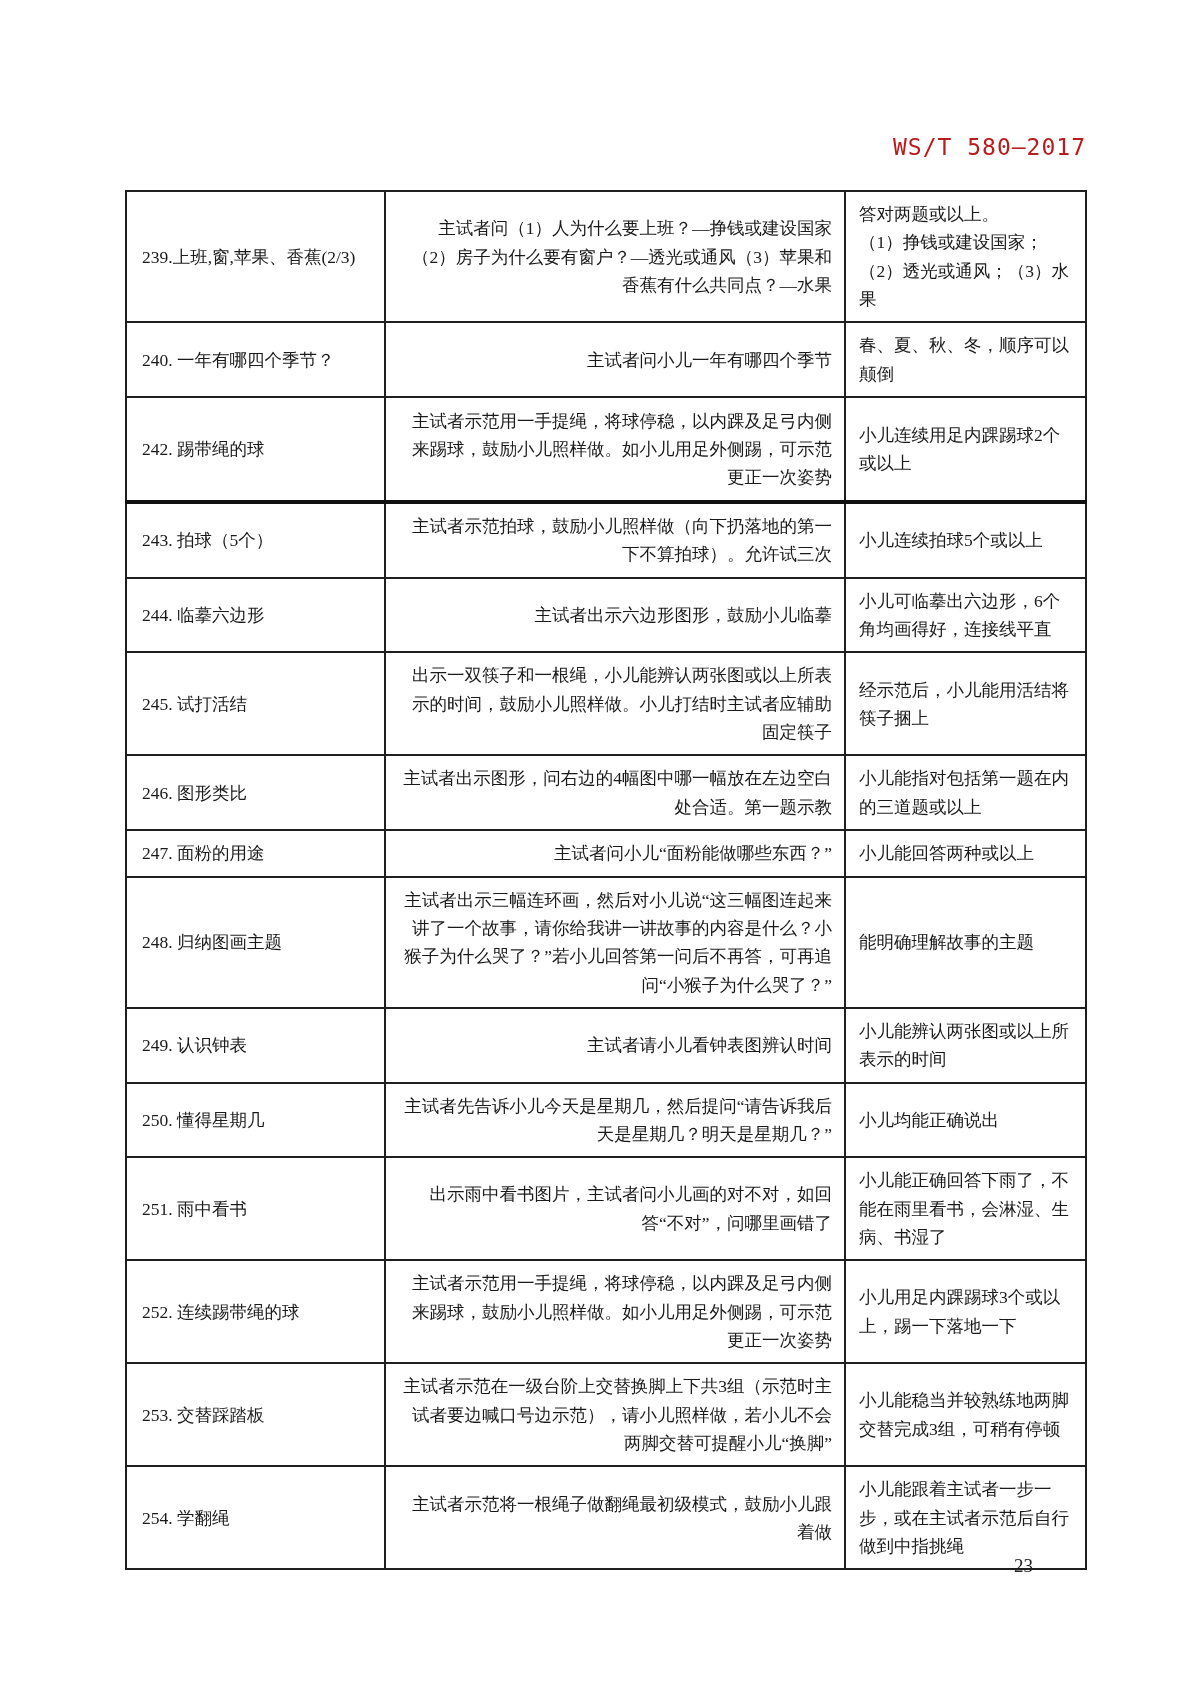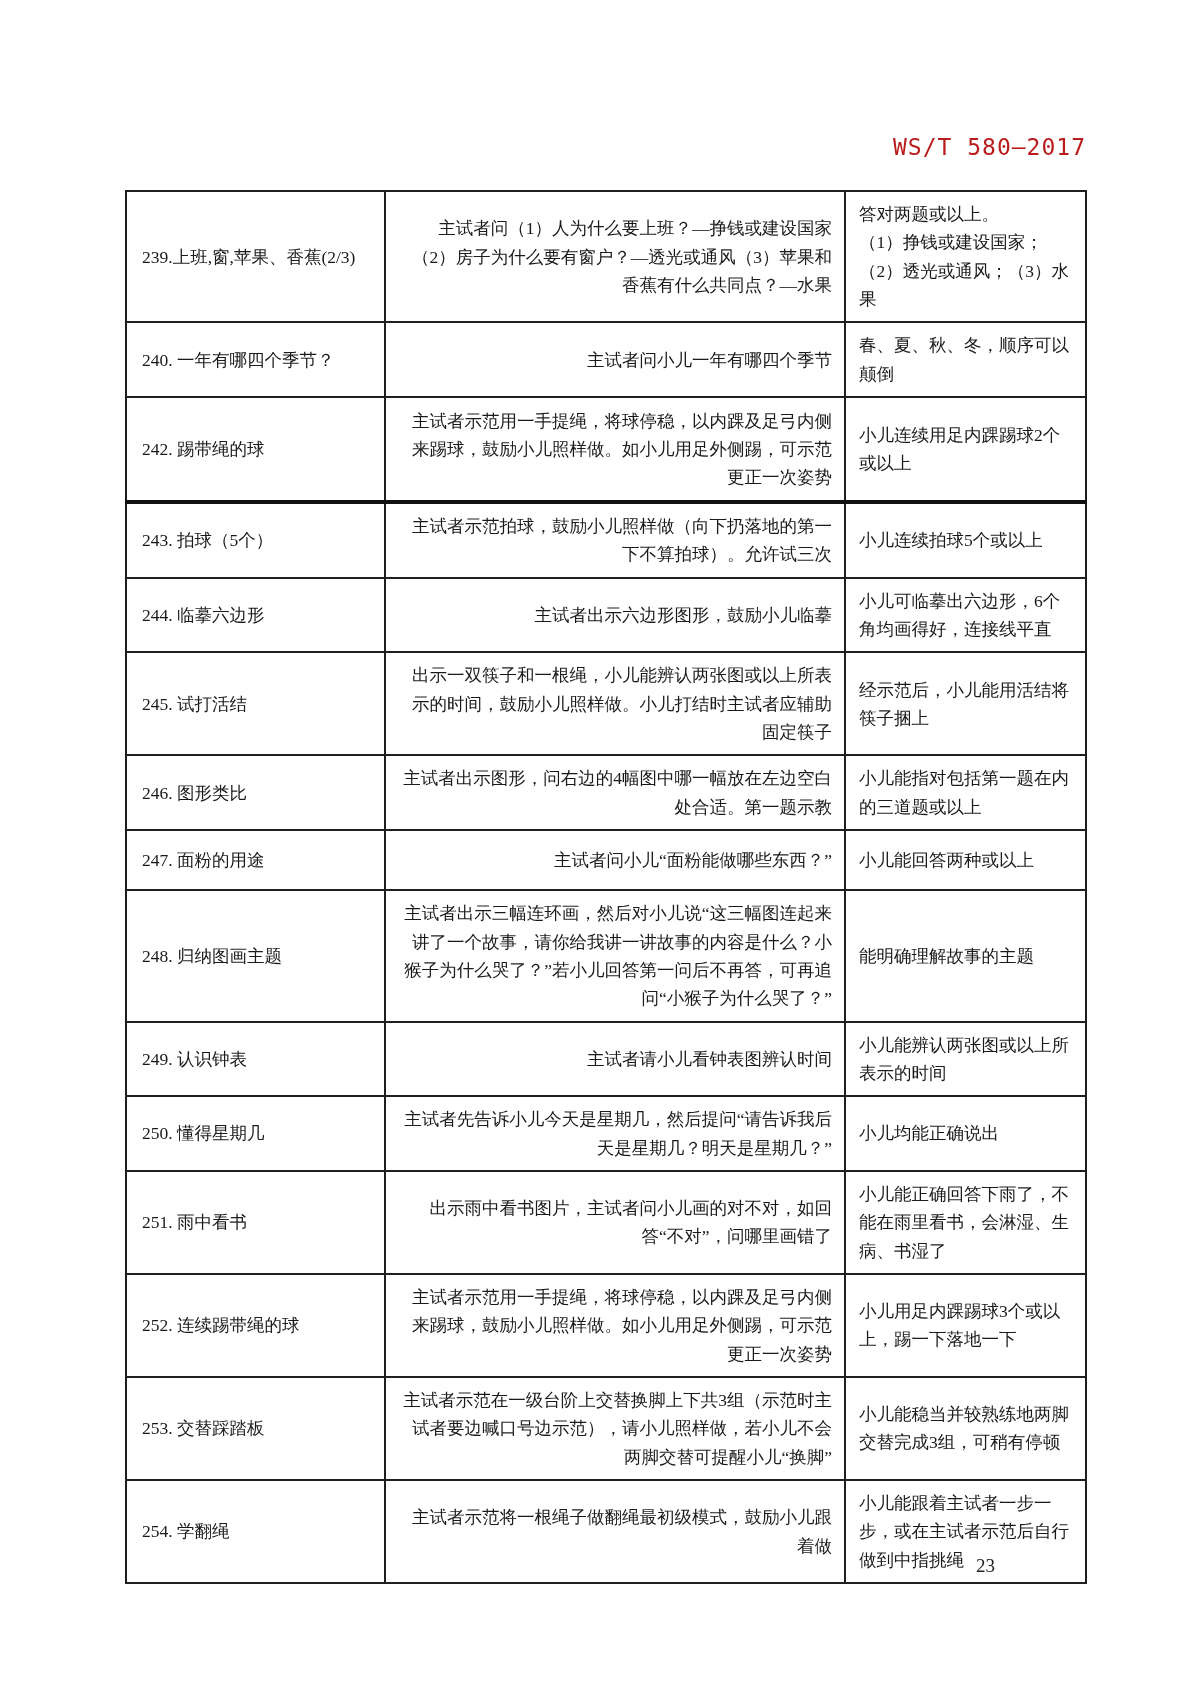--- a/index.html
+++ b/index.html
@@ -38,21 +38,21 @@
     white-space:pre-line;
     word-break:break-all;
   }
   table.assessment td.c1{padding-left:15px;padding-right:16px;border-radius:21px;}
   table.assessment td.c2{padding-left:14px;text-align:right;}
   table.assessment td.c3{padding-left:13px;}
   tr.thick-bottom td{border-bottom:4px solid #111;}
   .page-number{
     position:absolute;
     top:1555px;
-    left:976px;
+    left:1014px;
     font-size:19px;
     color:#222;
   }
 </style>
 </head>
 <body>
 
 <div class="page">
 
   <div class="standard-number">WS/T 580—2017</div>
@@ -93,21 +93,21 @@
       <tr style="height:88px">
         <td class="c1">245. 试打活结</td>
         <td class="c2">出示一双筷子和一根绳，小儿能辨认两张图或以上所表示的时间，鼓励小儿照样做。小儿打结时主试者应辅助固定筷子</td>
         <td class="c3">经示范后，小儿能用活结将筷子捆上</td>
       </tr>
       <tr style="height:68px">
         <td class="c1">246. 图形类比</td>
         <td class="c2">主试者出示图形，问右边的4幅图中哪一幅放在左边空白处合适。第一题示教</td>
         <td class="c3">小儿能指对包括第一题在内的三道题或以上</td>
       </tr>
-      <tr style="height:60px">
+      <tr style="height:46px">
         <td class="c1">247. 面粉的用途</td>
         <td class="c2">主试者问小儿“面粉能做哪些东西？”</td>
         <td class="c3">小儿能回答两种或以上</td>
       </tr>
       <tr style="height:114px">
         <td class="c1">248. 归纳图画主题</td>
         <td class="c2">主试者出示三幅连环画，然后对小儿说“这三幅图连起来讲了一个故事，请你给我讲一讲故事的内容是什么？小猴子为什么哭了？”若小儿回答第一问后不再答，可再追问“小猴子为什么哭了？”</td>
         <td class="c3">能明确理解故事的主题</td>
       </tr>
       <tr style="height:68px">

